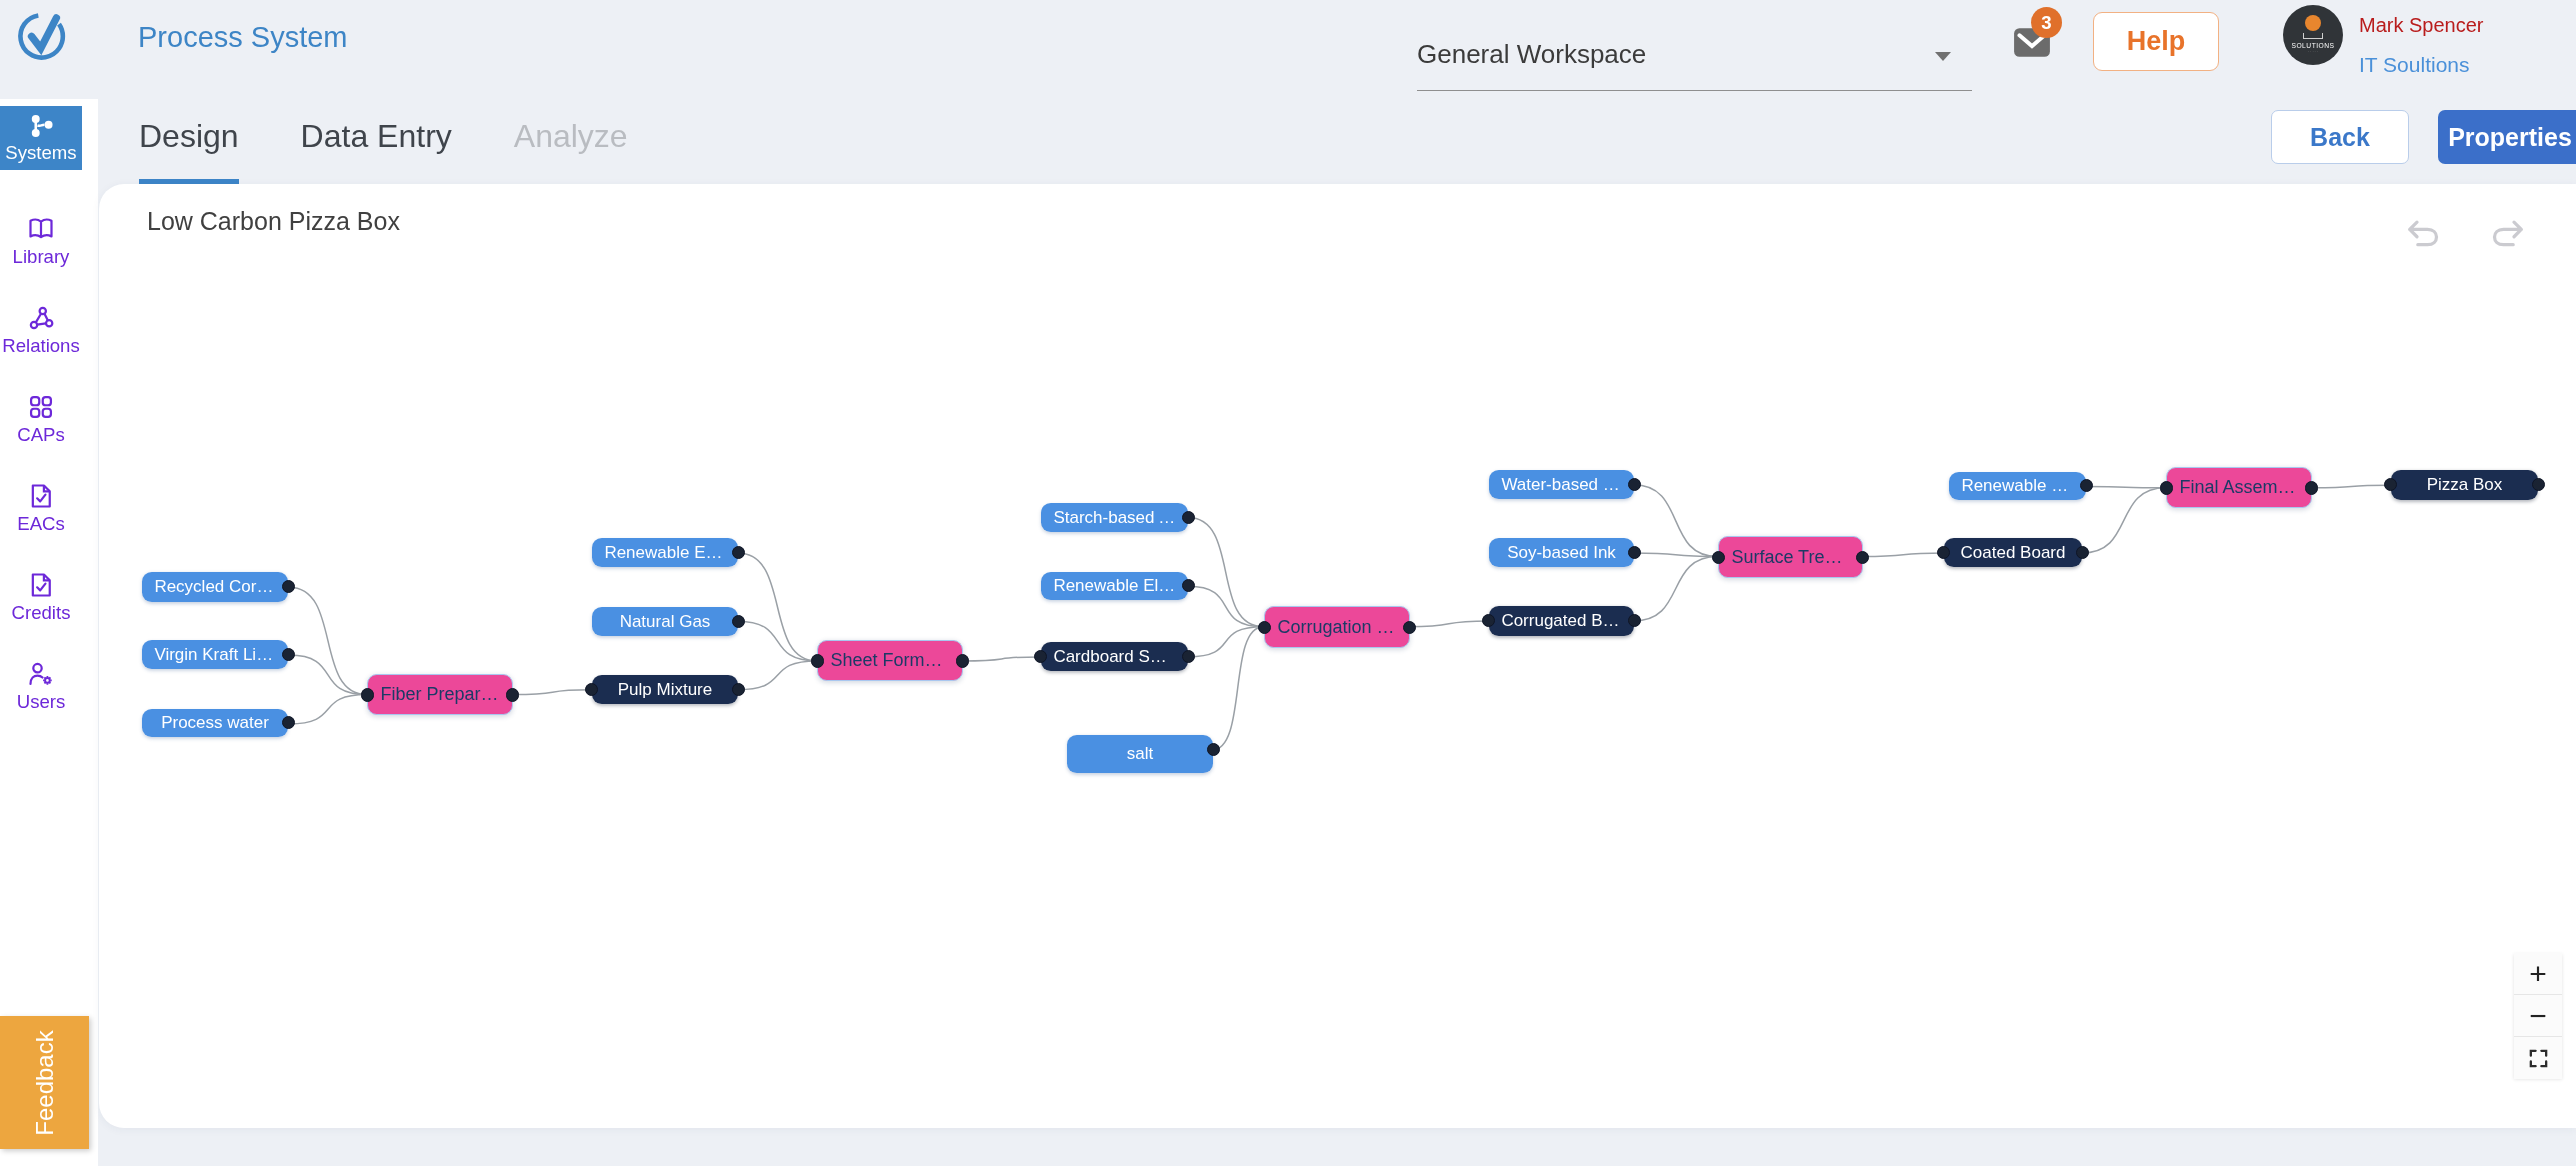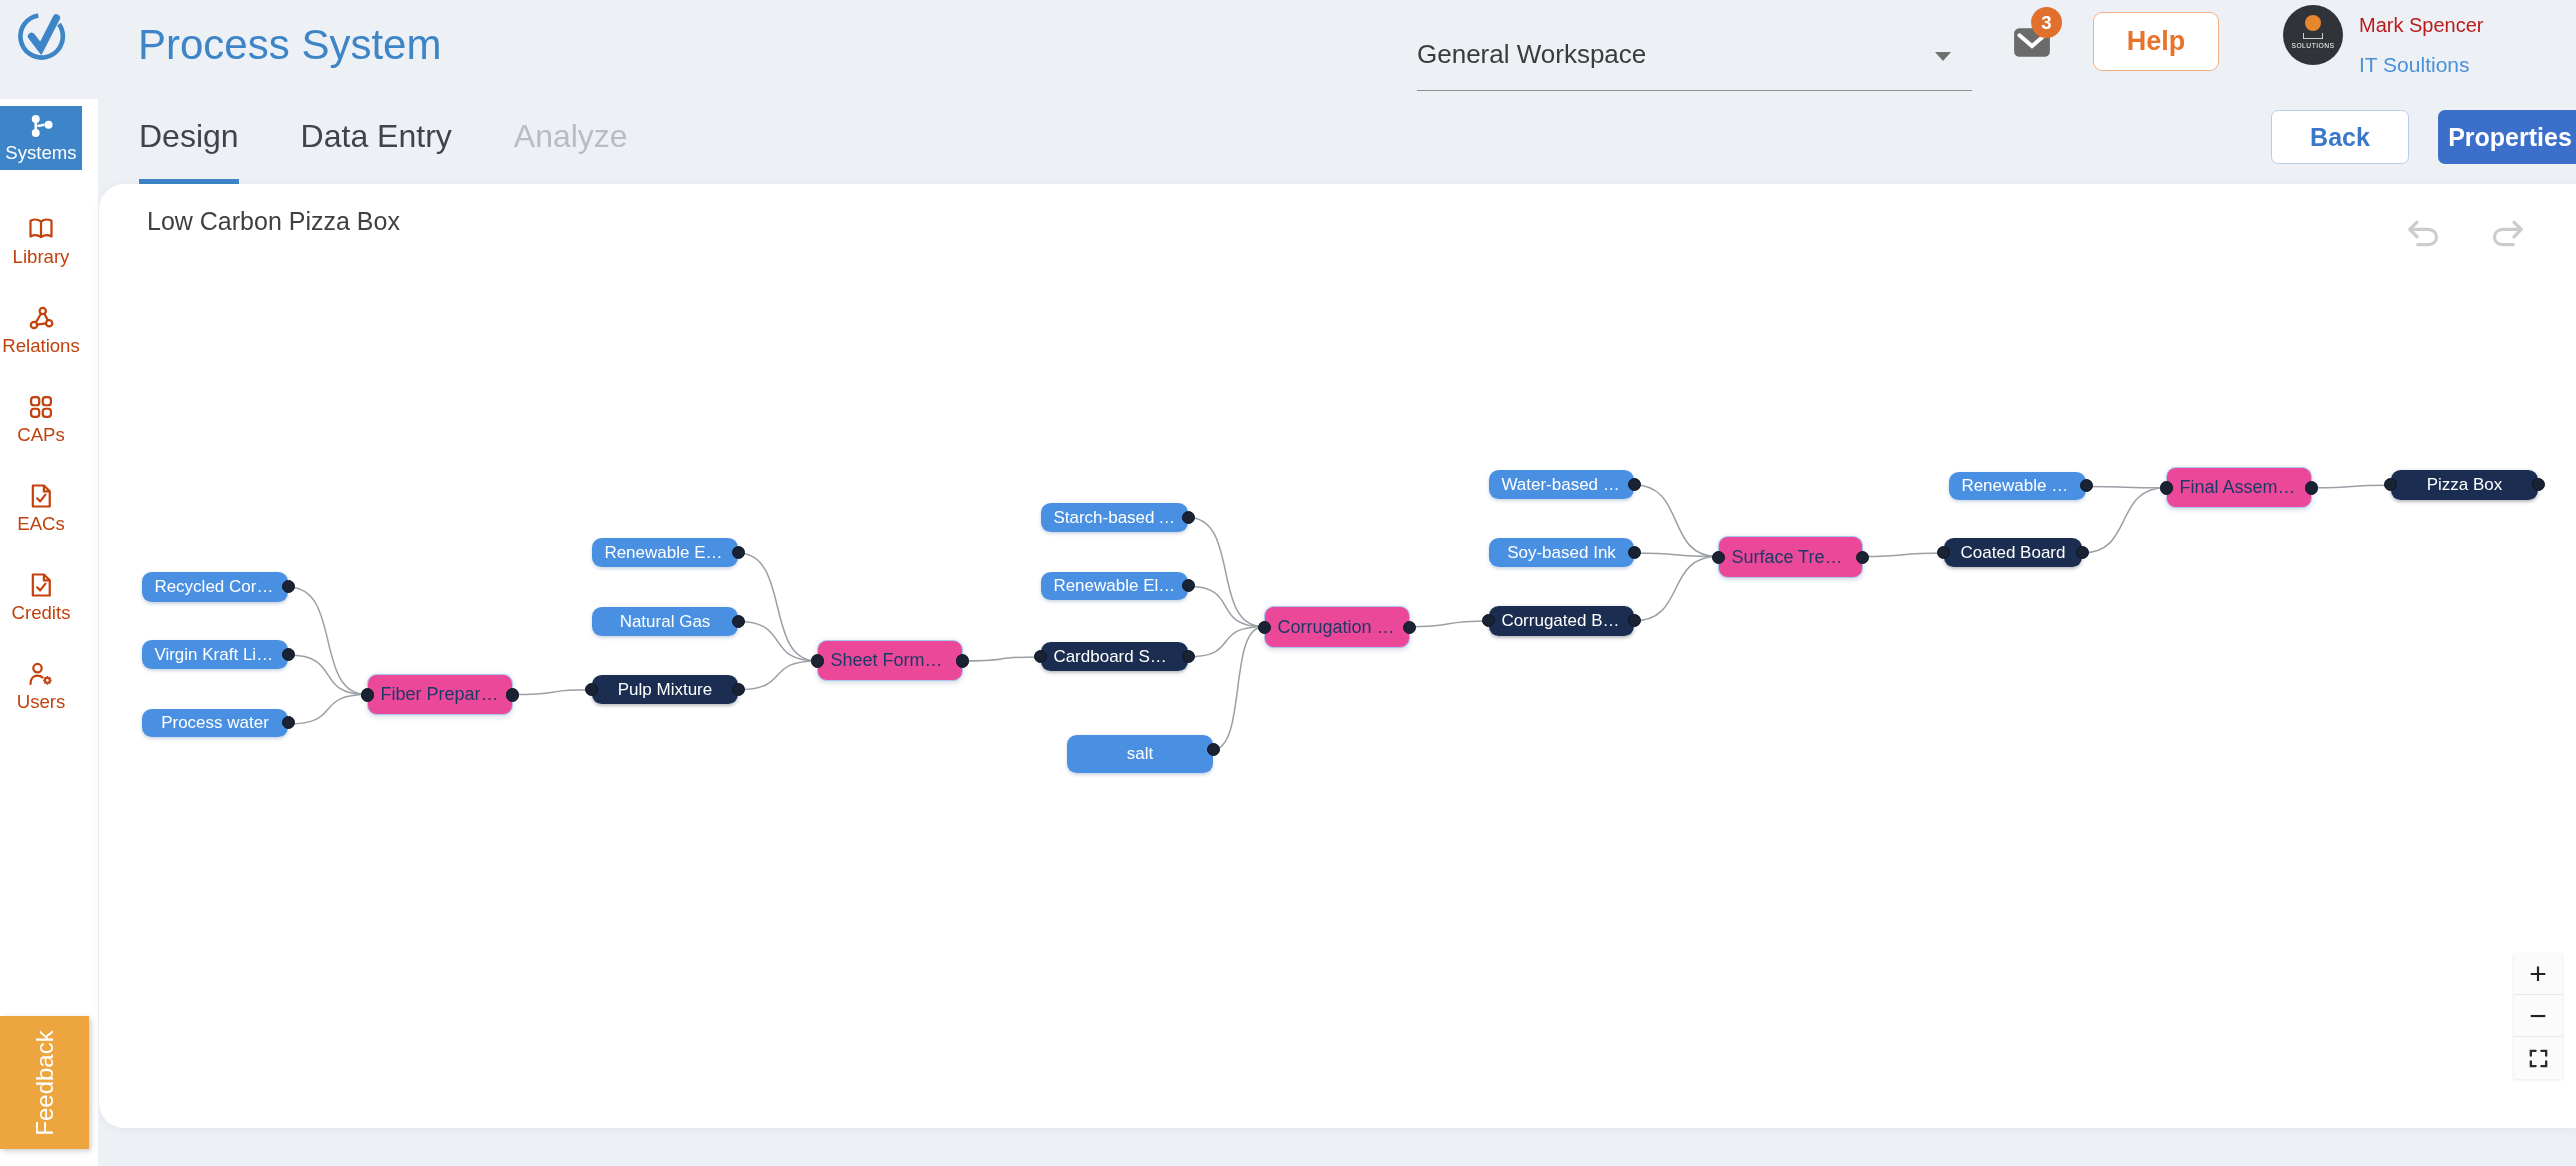--- a/index.html
+++ b/index.html
@@ -5,21 +5,21 @@
   * { margin:0; padding:0; box-sizing:border-box; }
   html,body { width:2576px; height:1166px; }
   body {
     position:relative; overflow:hidden;
     background:#edf0f5;
     font-family:"Liberation Sans", sans-serif;
     color:#333;
   }
   
   .logo { position:absolute; left:14px; top:5.3px; width:59px; height:59px; }
-  .app-title { position:absolute; left:138px; top:21px; font-size:42px; font-weight:400; color:#3d85c6; }
+  .app-title { position:absolute; left:138px; top:21px; font-size:29px; font-weight:400; color:#3d85c6; }
   .workspace { position:absolute; left:1417px; top:19.5px; width:555px; height:71px;
     display:flex; align-items:center; border-bottom:0.9px solid #8f8f8f; cursor:pointer; }
   .workspace .ws-value { font-size:26px; color:#3b3b3b; }
   .ws-caret { position:absolute; right:21px; top:32px; width:0; height:0;
     border-left:8px solid transparent; border-right:8px solid transparent; border-top:9.8px solid #707070; }
   .mail { position:absolute; left:2008px; top:21px; width:53px; height:50px; cursor:pointer; }
   .mail-badge { position:absolute; left:23px; top:-14px; width:31px; height:31px; border-radius:50%;
     background:#e0702b; color:#fff; font-size:18.6px; font-weight:bold;
     display:flex; align-items:center; justify-content:center; }
   .help-btn { position:absolute; left:2093px; top:12.4px; width:126px; height:59px;
@@ -30,21 +30,21 @@
   .avatar .av-ball { width:16px; height:16px; border-radius:50%; background:#e8862e; margin-top:9.8px; }
   .avatar .av-bld { width:19.5px; height:6.2px; border-bottom:1.8px solid #cfcfcf;
     border-left:1.8px solid #cfcfcf; border-right:1.8px solid #cfcfcf; margin-top:1.8px; }
   .avatar .av-text { color:#fff; font-size:6.7px; letter-spacing:0.5px; margin-top:2.7px; }
   .avatar .av-sub { color:#9a9a9a; font-size:3.6px; margin-top:0.9px; }
   .user-name { position:absolute; left:2359px; top:14px; font-size:20px; color:#b91c1c; }
   .user-org  { position:absolute; left:2359px; top:53px; font-size:21px; color:#4a90d9; }
   
   .sidebar { position:absolute; left:0; top:99px; width:98px; height:1068px; background:#fff; }
   .side-item { width:82px; display:flex; flex-direction:column; align-items:center; justify-content:center;
-    color:#c2410c; cursor:pointer; }
+    color:#6d28d9; cursor:pointer; }
   .side-item svg { width:28px; height:28px; }
   .side-item .lbl { font-size:18.6px; margin-top:2.7px; }
   .side-item.selected { background:#3d85c8; color:#fff; height:64px; margin-top:7px; }
   .side-item.normal { height:89px; }
   .side-gap { height:27px; }
   
   .tabs { position:absolute; left:139px; top:114px; height:70px; display:flex; gap:62px; }
   .tab { font-size:32px; padding-top:3.6px; height:100%; cursor:pointer; color:#3f444b; }
   .tab.active { border-bottom:5.3px solid #3d85c8; font-weight:400; }
   .tab.disabled { color:#b9bcc1; cursor:default; }

